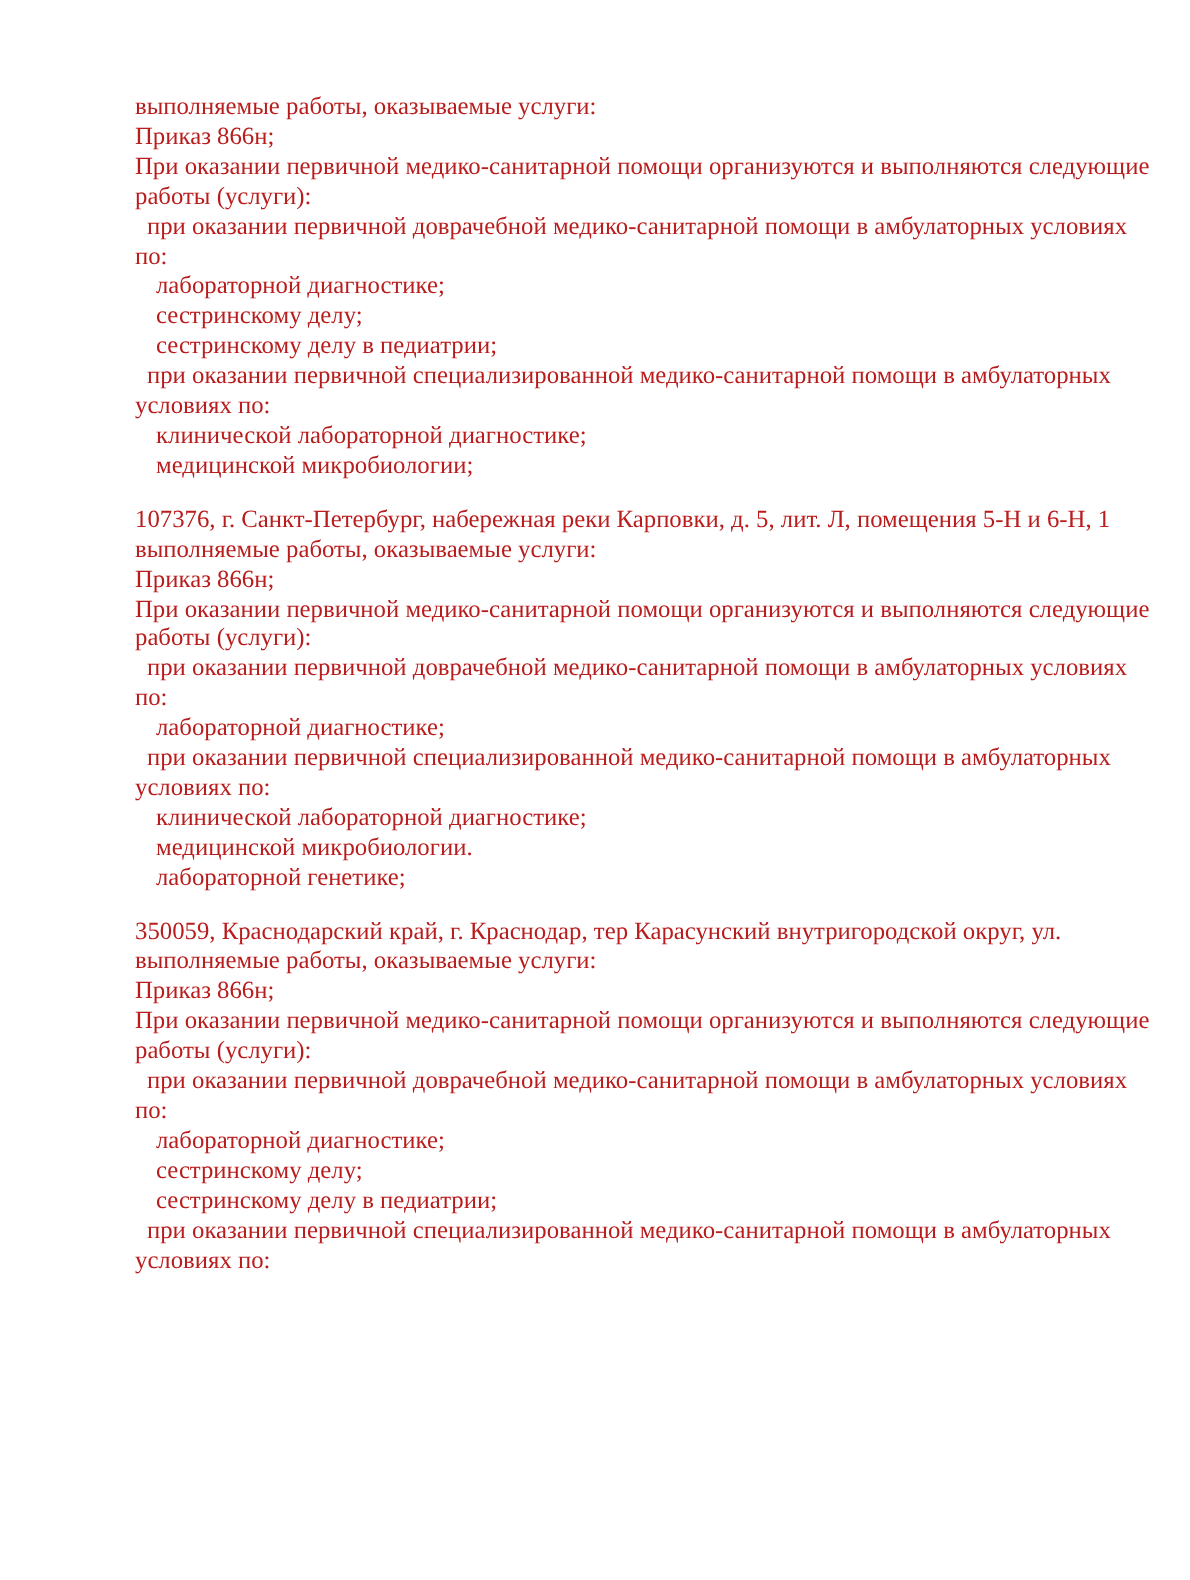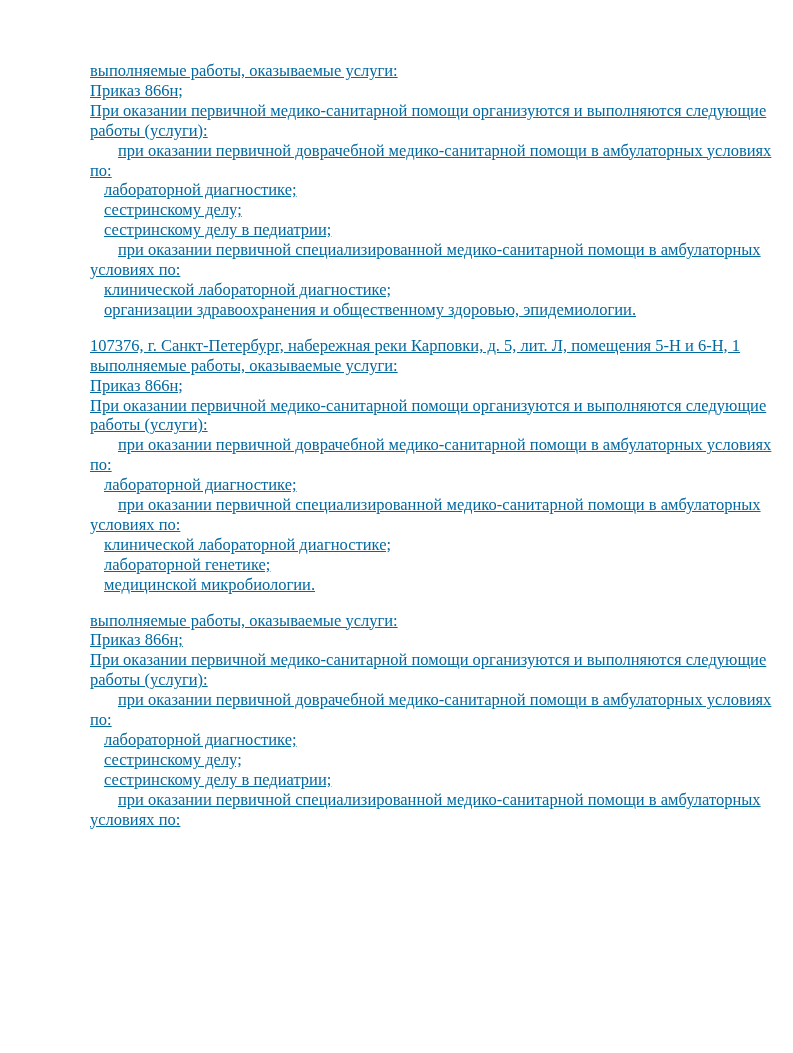--- a/index.html
+++ b/index.html
@@ -24,59 +24,60 @@
     line-height: 19.9px;
     color: #000000;
     -webkit-font-smoothing: antialiased;
   }
   .license-section {
     margin-bottom: 16px;
   }
   .text-line {
     white-space: pre;
   }
-  .text-line.i1 { padding-left: 8px; margin-left: 20px; }
+  .text-line.i1 { padding-left: 8px; }
   .text-line.i2 { padding-left: 14px; }
 </style>
 </head>
 <body>
 
 <div class="page">
-  <div class="doc-content" id="doc-content" style="color: #0369a1; text-decoration: underline;">
+  <div class="doc-content" id="doc-content" style="color: #b91c1c;">
       <div class="license-section">
         <div class="text-line i0">выполняемые работы, оказываемые услуги:</div>
         <div class="text-line i0">Приказ 866н;</div>
         <div class="text-line i0">При оказании первичной медико-санитарной помощи организуются и выполняются следующие</div>
         <div class="text-line i0">работы (услуги):</div>
         <div class="text-line i1">при оказании первичной доврачебной медико-санитарной помощи в амбулаторных условиях</div>
         <div class="text-line i0">по:</div>
         <div class="text-line i2">лабораторной диагностике;</div>
         <div class="text-line i2">сестринскому делу;</div>
         <div class="text-line i2">сестринскому делу в педиатрии;</div>
         <div class="text-line i1">при оказании первичной специализированной медико-санитарной помощи в амбулаторных</div>
         <div class="text-line i0">условиях по:</div>
         <div class="text-line i2">клинической лабораторной диагностике;</div>
-        <div class="text-line i2">организации здравоохранения и общественному здоровью, эпидемиологии.</div>
+        <div class="text-line i2">медицинской микробиологии;</div>
       </div>
       <div class="license-section">
         <div class="text-line i0">107376, г. Санкт-Петербург, набережная реки Карповки, д. 5, лит. Л, помещения 5-Н и 6-Н, 1</div>
         <div class="text-line i0">выполняемые работы, оказываемые услуги:</div>
         <div class="text-line i0">Приказ 866н;</div>
         <div class="text-line i0">При оказании первичной медико-санитарной помощи организуются и выполняются следующие</div>
         <div class="text-line i0">работы (услуги):</div>
         <div class="text-line i1">при оказании первичной доврачебной медико-санитарной помощи в амбулаторных условиях</div>
         <div class="text-line i0">по:</div>
         <div class="text-line i2">лабораторной диагностике;</div>
         <div class="text-line i1">при оказании первичной специализированной медико-санитарной помощи в амбулаторных</div>
         <div class="text-line i0">условиях по:</div>
         <div class="text-line i2">клинической лабораторной диагностике;</div>
+        <div class="text-line i2">медицинской микробиологии.</div>
         <div class="text-line i2">лабораторной генетике;</div>
-        <div class="text-line i2">медицинской микробиологии.</div>
       </div>
       <div class="license-section">
+        <div class="text-line i0">350059, Краснодарский край, г. Краснодар, тер Карасунский внутригородской округ, ул.</div>
         <div class="text-line i0">выполняемые работы, оказываемые услуги:</div>
         <div class="text-line i0">Приказ 866н;</div>
         <div class="text-line i0">При оказании первичной медико-санитарной помощи организуются и выполняются следующие</div>
         <div class="text-line i0">работы (услуги):</div>
         <div class="text-line i1">при оказании первичной доврачебной медико-санитарной помощи в амбулаторных условиях</div>
         <div class="text-line i0">по:</div>
         <div class="text-line i2">лабораторной диагностике;</div>
         <div class="text-line i2">сестринскому делу;</div>
         <div class="text-line i2">сестринскому делу в педиатрии;</div>
         <div class="text-line i1">при оказании первичной специализированной медико-санитарной помощи в амбулаторных</div>

